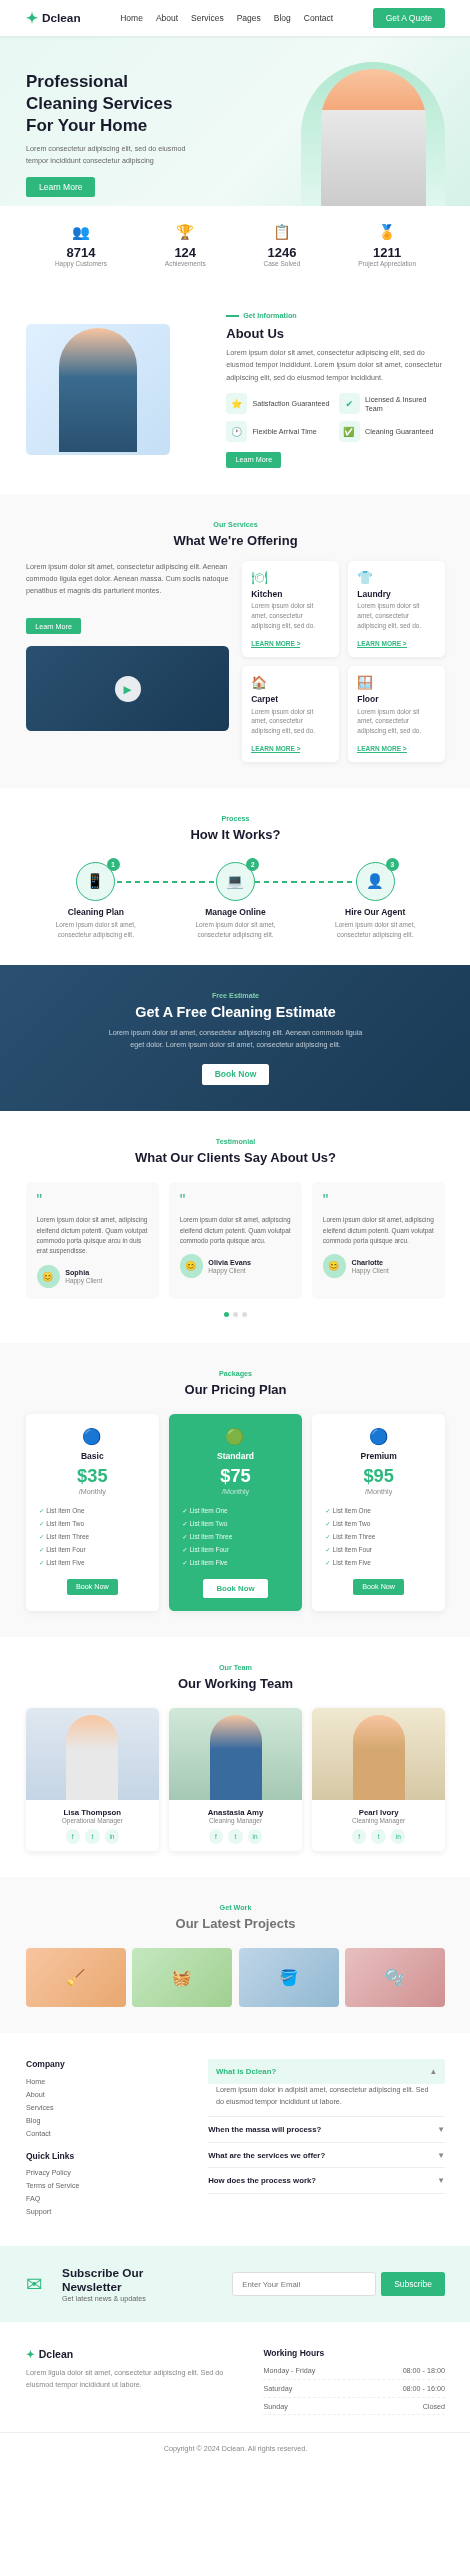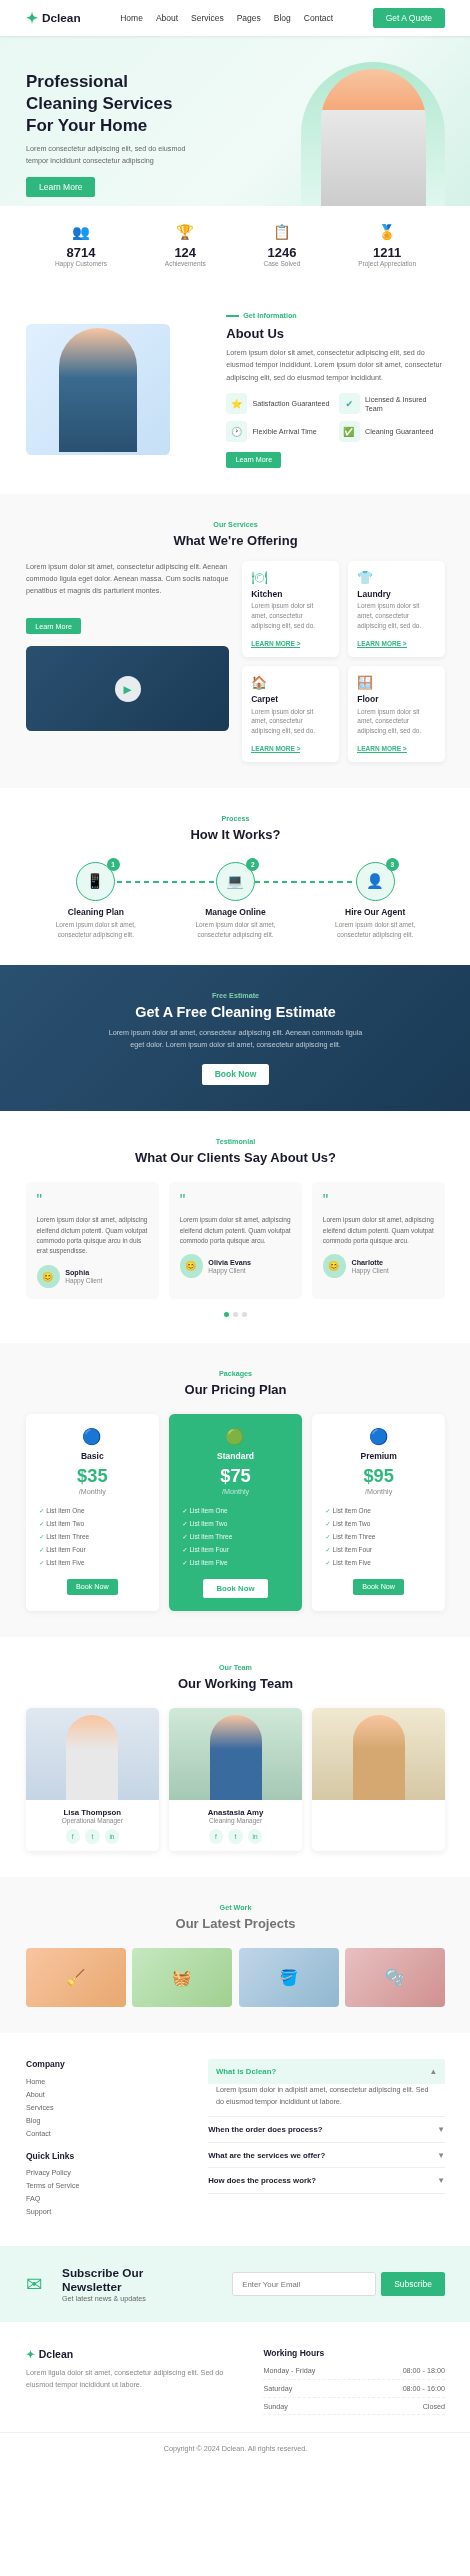--- a/index.html
+++ b/index.html
@@ -462,20 +462,29 @@
           <div class="social-icon">f</div>
           <div class="social-icon">t</div>
           <div class="social-icon">in</div>
         </div>
       </div>
     </div>
     <div class="team-card">
       <div class="team-photo team-photo-3">
         <div class="team-figure team-figure-3"></div>
       </div>
+      <div class="team-info">
+        <div class="team-name">Pearl Ivory</div>
+        <div class="team-role">Cleaning Manager</div>
+        <div class="social-icons">
+          <div class="social-icon">f</div>
+          <div class="social-icon">t</div>
+          <div class="social-icon">in</div>
+        </div>
+      </div>
     </div>
   </div>
 </section>
 
 <section class="projects">
   <div class="section-tag-center">Get Work</div>
   <h2>Our Latest Projects</h2>
   <div class="projects-grid">
     <div class="project-item">
       <div class="project-img project-img-1">
@@ -521,21 +530,21 @@
   <div class="faq-col">
     <div class="faq-item">
       <div class="faq-question active">
         <span>What is Dclean?</span>
         <span class="faq-chevron">▲</span>
       </div>
       <div class="faq-answer">Lorem ipsum dolor in adipisit amet, consectetur adipiscing elit. Sed do eiusmod tempor incididunt ut labore.</div>
     </div>
     <div class="faq-item">
       <div class="faq-question">
-        <span>When the order does process?</span>
+        <span>When the massa will process?</span>
         <span class="faq-chevron">▼</span>
       </div>
     </div>
     <div class="faq-item">
       <div class="faq-question">
         <span>What are the services we offer?</span>
         <span class="faq-chevron">▼</span>
       </div>
     </div>
     <div class="faq-item">

